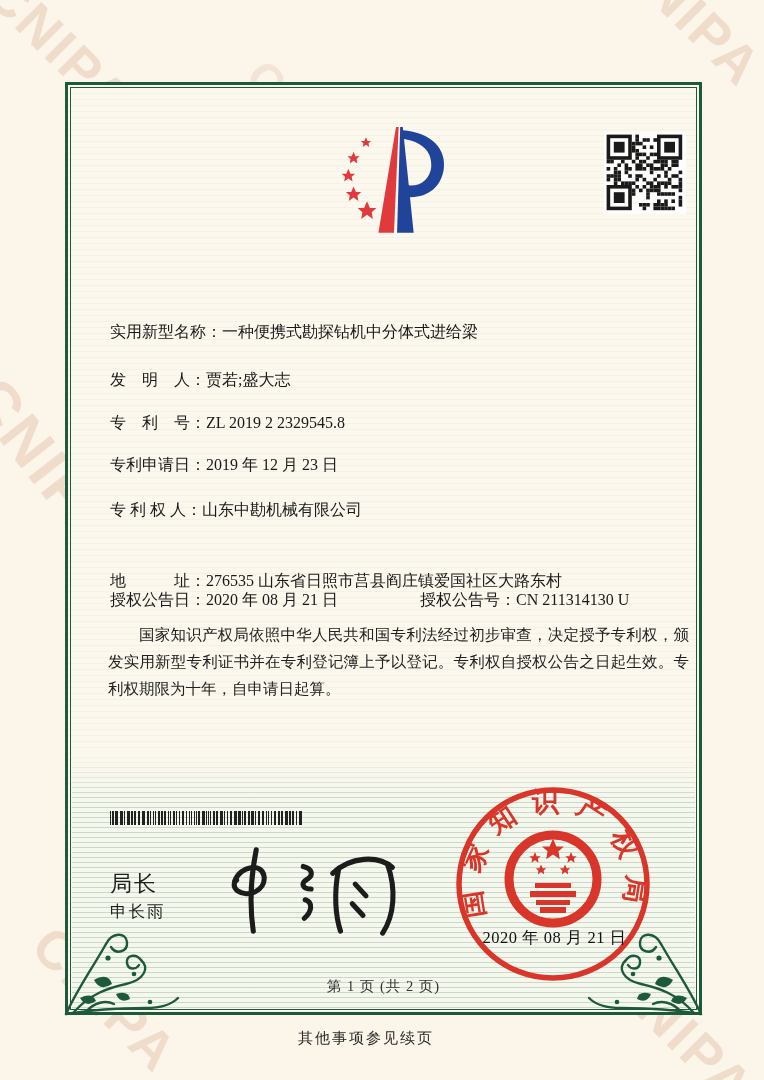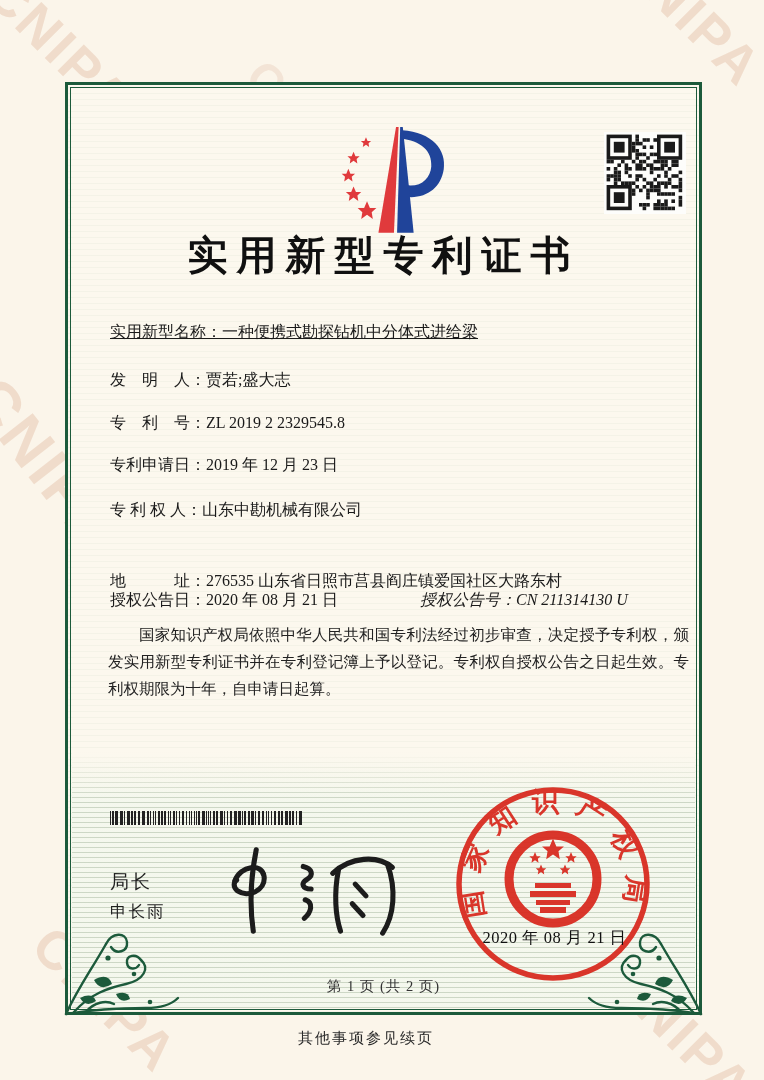--- a/index.html
+++ b/index.html
@@ -44,21 +44,21 @@
     font-size:40px; font-weight:bold; letter-spacing:9px; color:#101010;
   }
   .fields{left:110px; top:322px; width:582px; font-size:16px; color:#1a1a1a;}
   .frow{position:absolute; left:0; white-space:nowrap;}
   .paras{
     left:108px; top:621px; width:581px; font-size:15.5px; line-height:27px;
     text-align:justify; color:#222;font-family:Liberation Serif, serif;
   }
   .paras p{margin:0; text-indent:2em;}
   .barcode{left:110px; top:811px; width:196px; height:14px;}
-  .officer-title{left:110px; top:869px; font-size:19px; letter-spacing:2px;}
+  .officer-title{left:110px; top:869px; font-size:22px; letter-spacing:2px;}
   .officer-name{left:110px; top:901px; font-size:16.5px; letter-spacing:2px;font-family:Liberation Mono, monospace;}
   .signature{left:222px; top:840px; width:188px; height:98px;}
   .seal{left:452px; top:783px; width:202px; height:202px; opacity:0.93;}
   .seal-date{
     left:462px; top:927px; width:185px; text-align:center;
     font-size:16.5px; color:#111; z-index:5; letter-spacing:0.5px;
   }
   .page-num{left:65px; top:977px; width:637px; text-align:center; font-size:14.5px; color:#333; letter-spacing:1px;}
   .cont-note{left:0; top:1029px; width:732px; text-align:center; font-size:15px; color:#2a2a2a; letter-spacing:2px;}
 </style>
@@ -275,31 +275,30 @@
         <rect x="9.8" y="9.8" width="10.8" height="10.8"></rect>
         <rect x="53" y="2.6" width="25.2" height="25.2"></rect>
         <rect fill="#fdfdfb" x="56.6" y="6.2" width="18" height="18"></rect>
         <rect x="60.2" y="9.8" width="10.8" height="10.8"></rect>
         <rect x="2.6" y="53" width="25.2" height="25.2"></rect>
         <rect fill="#fdfdfb" x="6.2" y="56.6" width="18" height="18"></rect>
         <rect x="9.8" y="60.2" width="10.8" height="10.8"></rect>
       </g>
     </svg>
 
-  <div class="abs title">实用新型专利证书</div>
 
   <div class="abs fields">
-    <div class="frow" style="top:0;text-decoration:underline;"><span>实用新型名称：</span><span>一种便携式勘探钻机中分体式进给梁</span></div>
+    <div class="frow" style="top:0;"><span>实用新型名称：</span><span>一种便携式勘探钻机中分体式进给梁</span></div>
     <div class="frow" style="top:48px;text-align:right;"><span>发　明　人：</span><span>贾若;盛大志</span></div>
     <div class="frow" style="top:91px;"><span>专　利　号：</span><span>ZL 2019 2 2329545.8</span></div>
     <div class="frow" style="top:133px;"><span>专利申请日：</span><span>2019 年 12 月 23 日</span></div>
     <div class="frow" style="top:178px;"><span>专 利 权 人：</span><span>山东中勘机械有限公司</span></div>
     <div class="frow" style="top:223px;margin-top:26px;"><span>地　　　址：</span><span>276535  山东省日照市莒县阎庄镇爱国社区大路东村</span></div>
     <div class="frow" style="top:268px;"><span>授权公告日：</span><span>2020 年 08 月 21 日</span></div>
-    <div class="frow" style="top:268px; left:310px;font-style:italic;"><span>授权公告号：</span><span>CN 211314130 U</span></div>
+    <div class="frow" style="top:268px; left:310px;"><span>授权公告号：</span><span>CN 211314130 U</span></div>
   </div>
 
   <div class="abs paras">
     <p>国家知识产权局依照中华人民共和国专利法经过初步审查，决定授予专利权，颁发实用新型专利证书并在专利登记簿上予以登记。专利权自授权公告之日起生效。专利权期限为十年，自申请日起算。</p>
   </div>
 
   <svg class="abs barcode" id="bc-svg" viewBox="0 0 196 14" preserveAspectRatio="none">
       <g fill="#222">
         <rect x="0" y="0" width="1" height="14"></rect>
         <rect x="2" y="0" width="2" height="14"></rect>

